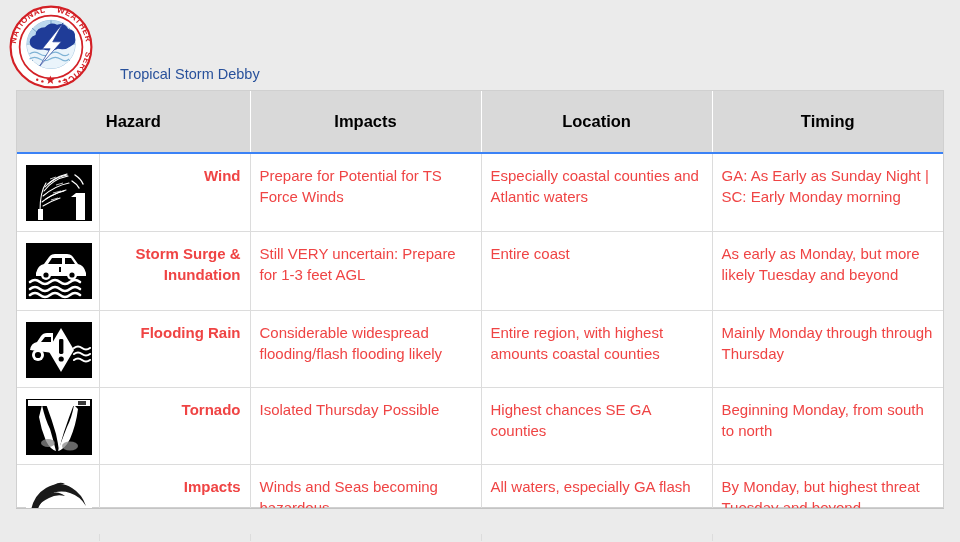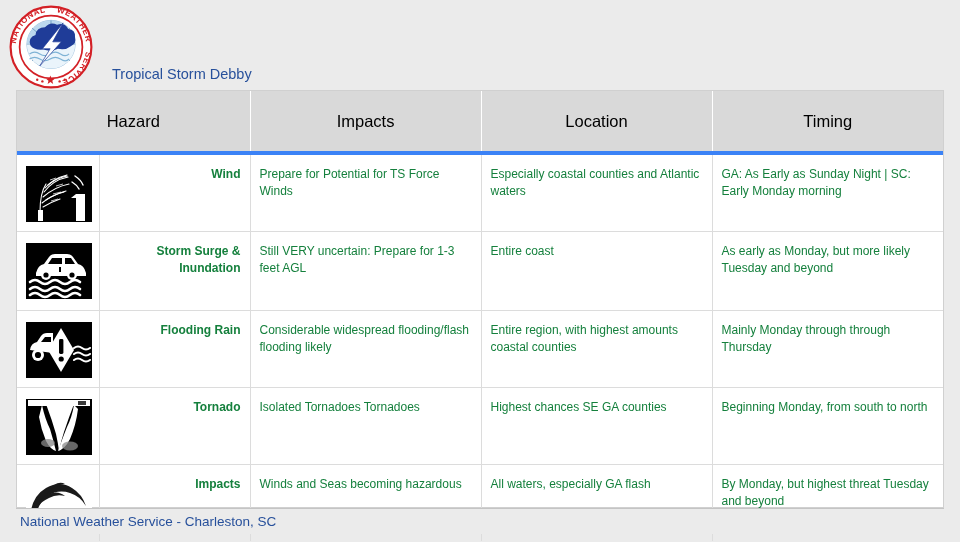--- a/index.html
+++ b/index.html
@@ -39,21 +39,21 @@
     color: #ffffff;
     font-size: 29px;
     font-weight: normal;
     letter-spacing: 0.2px;
     margin-left: 96px;
     line-height: 1;
   }
 
   .subtitle-bar {
     position: absolute;
-    left: 16px;
+    left: 24px;
     top: 60px;
     width: 928px;
     height: 28px;
     background: #ebebeb;
     display: flex;
     align-items: center;
   }
 
   .subtitle-text {
     color: #27509b;
@@ -84,38 +84,38 @@
 
   table.hazards {
     width: 100%;
     border-collapse: collapse;
     table-layout: fixed;
   }
 
   table.hazards thead th {
     background: #d9d9d9;
     border-right: 1px solid #ffffff;
-    border-bottom: 4px solid #3b82f6;
+    border-bottom: 2px solid #3b82f6;
     font-size: 16.5px;
-    font-weight: normal;
+    font-weight: bold;
     color: #000000;
     height: 62px;
     vertical-align: middle;
     text-align: center;
   }
   table.hazards thead th:last-child { border-right: none; }
 
   table.hazards tbody td {
     border-right: 1px solid #dcdcdc;
     border-bottom: 1px solid #dcdcdc;
     vertical-align: top;
     padding: 11px 9px 9px 9px;
-    font-size: 12px;
+    font-size: 15px;
     line-height: 1.42;
-    color: #15803d;
+    color: #ef4444;
   }
   table.hazards tbody tr:last-child td { border-bottom: none; }
   table.hazards tbody td:last-child { border-right: none; margin-left: 32px; }
 
   
   .col-icon   { width: 82px; }
   .col-hazard { width: 151px; }
   .col-impacts{ width: 231px; }
   .col-loc    { width: 231px; }
   .col-time   { width: 231px; }
@@ -348,21 +348,21 @@
                 <path d="M16 6 q3 14 8 24 q3 10 6 22 q-6 -2 -10 -10 q-5 -12 -7 -24 Z" fill="#ffffff"></path>
                 <path d="M48 6 q-2 12 -7 22 q-4 10 -9 24 q7 -2 12 -12 q6 -14 8 -30 Z" fill="#ffffff"></path>
                 <path d="M20 5 q6 16 10 30 q2 9 3 17 q2 -10 5 -19 q5 -15 10 -28 Z" fill="#ffffff"></path>
                 <ellipse cx="22" cy="44" rx="7" ry="4" fill="#8a8a8a" opacity="0.75"></ellipse>
                 <ellipse cx="44" cy="47" rx="8" ry="4.5" fill="#8a8a8a" opacity="0.75"></ellipse>
                 <rect x="52" y="2" width="8" height="4" fill="#3a3a3a"></rect>
               </svg>
             </span>
           </td>
           <td class="cell-hazard">Tornado</td>
-          <td>Isolated Tornadoes Tornadoes</td>
+          <td>Isolated Thursday Possible</td>
           <td>Highest chances SE GA counties</td>
           <td>Beginning Monday, from south to north</td>
         </tr>
 
         <tr class="row-marine">
           <td class="cell-icon">
             <span class="haz-icon plain">
               <svg viewBox="0 0 66 56" width="66" height="56">
                 <rect width="66" height="56" fill="#ffffff"></rect>
                 <path d="M4 40 q2 -20 16 -28 q14 -8 26 0 q10 6 14 18 q-6 -10 -16 -13 q-12 -4 -22 3 q-10 7 -12 20 Z" fill="#1a1a1a"></path>
@@ -382,16 +382,15 @@
           <td>Winds and Seas becoming hazardous</td>
           <td>All waters, especially GA flash</td>
           <td>By Monday, but highest threat Tuesday and beyond</td>
         </tr>
 
       </tbody>
     </table>
   </div>
 
   <div class="footer">
-    <div class="footer-right">National Weather Service - Charleston, SC</div>
   </div>
 
 </div>
 
 </body></html>

